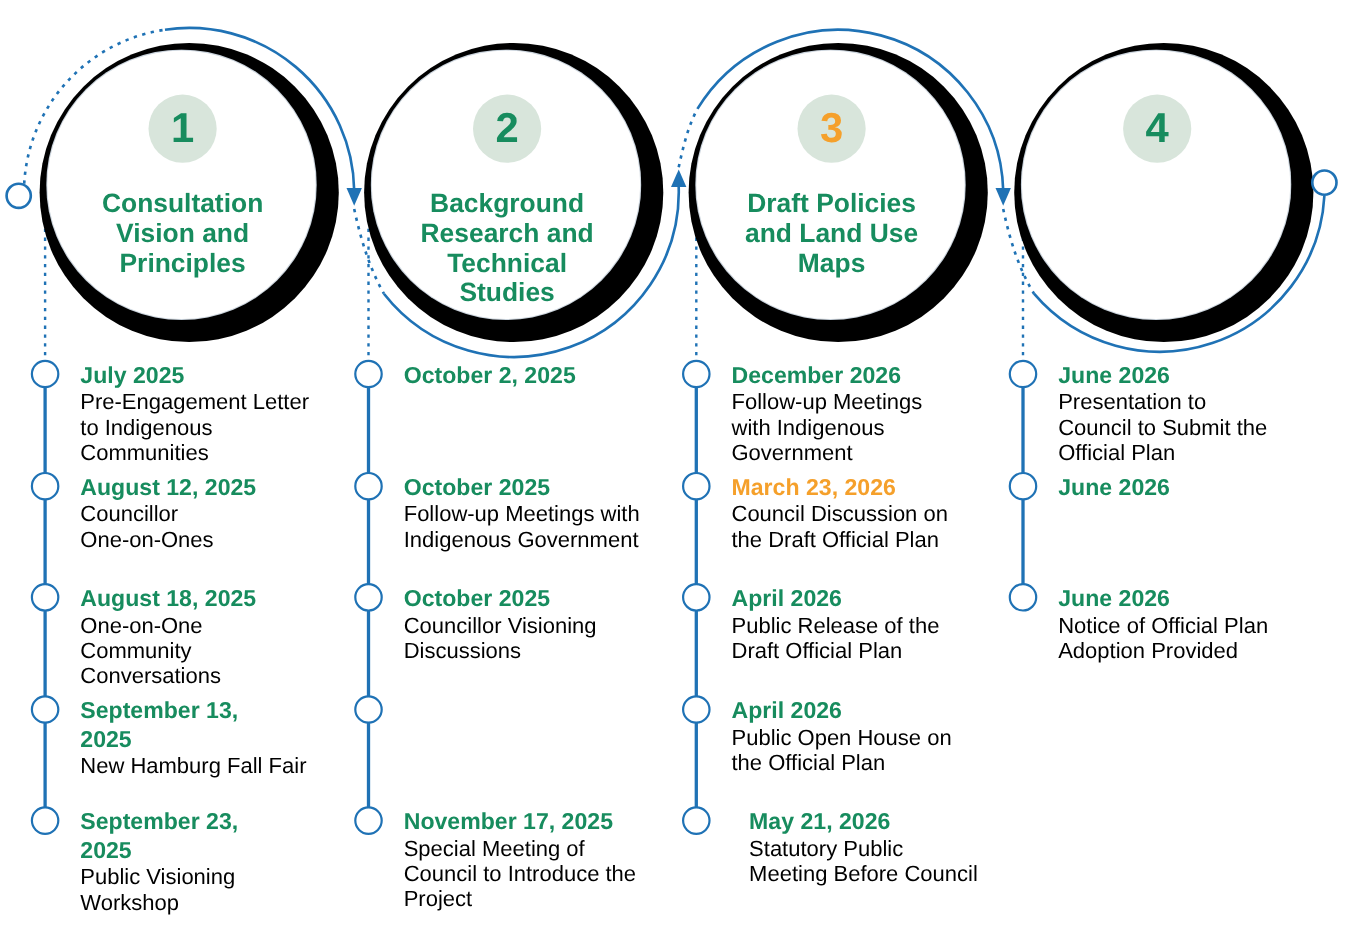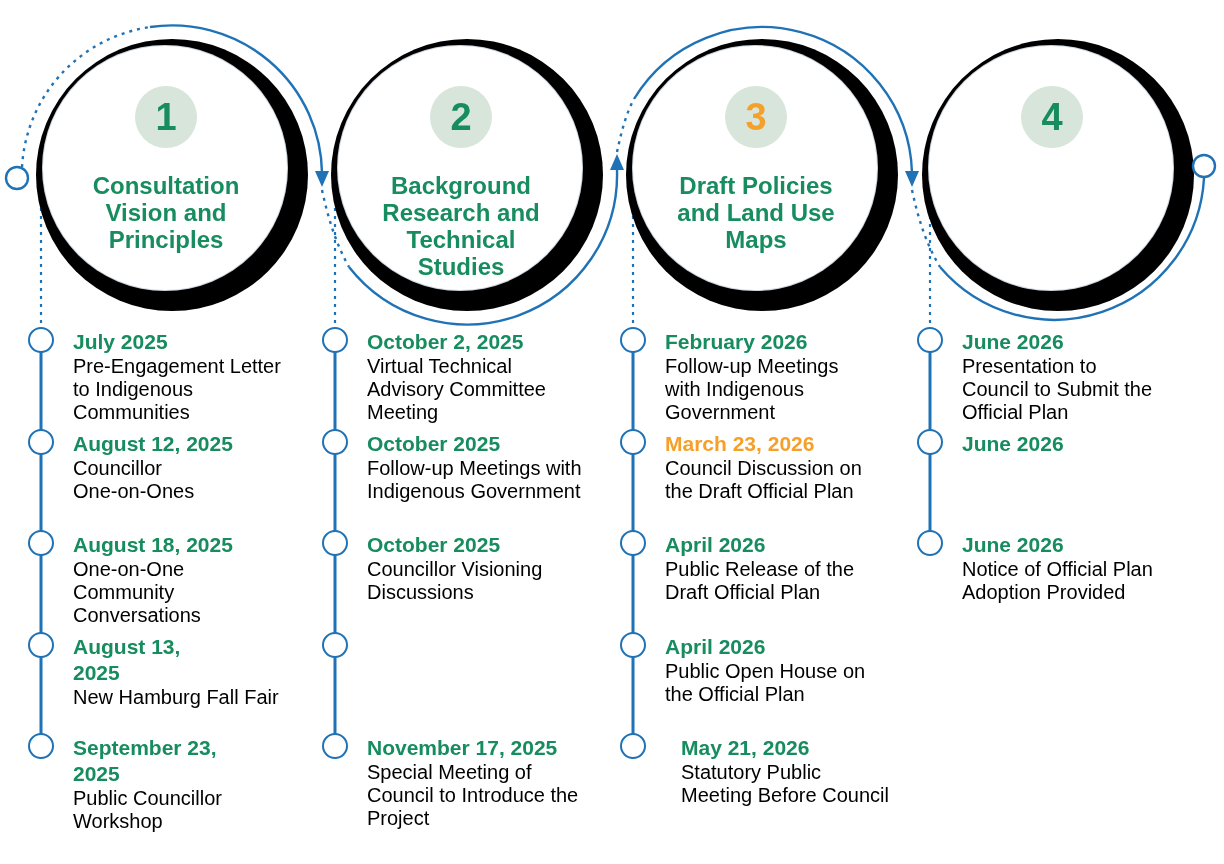--- a/index.html
+++ b/index.html
@@ -104,39 +104,36 @@
       </div>
       <span class="ms-node" style="top: 530.2px;"></span>
       <div class="ms-text" style="top: 532.2px;">
         <div class="ms-date green">August 18, 2025</div>
         <div class="ms-desc">One-on-One
 Community
 Conversations</div>
       </div>
       <span class="ms-node" style="top: 631.8px;"></span>
       <div class="ms-text" style="top: 633.8px;">
-        <div class="ms-date green">August 13,
+        <div class="ms-date green">September 13,
 2025</div>
         <div class="ms-desc">New Hamburg Fall Fair</div>
       </div>
       <span class="ms-node" style="top: 733.4px;"></span>
       <div class="ms-text" style="top: 735.4px;">
         <div class="ms-date green">September 23,
 2025</div>
-        <div class="ms-desc">Public Councillor
+        <div class="ms-desc">Public Visioning
 Workshop</div>
       </div>
     </div>
 <div class="tl-col" style="left:322px">
       <span class="ms-node" style="top: 327px;"></span>
       <div class="ms-text" style="top: 329px;">
         <div class="ms-date green">October 2, 2025</div>
-        <div class="ms-desc">Virtual Technical
-Advisory Committee
-Meeting</div>
       </div>
       <span class="ms-node" style="top: 428.6px;"></span>
       <div class="ms-text" style="top: 430.6px;">
         <div class="ms-date green">October 2025</div>
         <div class="ms-desc">Follow-up Meetings with
 Indigenous Government</div>
       </div>
       <span class="ms-node" style="top: 530.2px;"></span>
       <div class="ms-text" style="top: 532.2px;">
         <div class="ms-date green">October 2025</div>
@@ -148,21 +145,21 @@
       <div class="ms-text" style="top: 735.4px;">
         <div class="ms-date green">November 17, 2025</div>
         <div class="ms-desc">Special Meeting of
 Council to Introduce the
 Project</div>
       </div>
     </div>
 <div class="tl-col" style="left:620px">
       <span class="ms-node" style="top: 327px;"></span>
       <div class="ms-text" style="top: 329px;">
-        <div class="ms-date green">February 2026</div>
+        <div class="ms-date green">December 2026</div>
         <div class="ms-desc">Follow-up Meetings
 with Indigenous
 Government</div>
       </div>
       <span class="ms-node" style="top: 428.6px;"></span>
       <div class="ms-text" style="top: 430.6px;">
         <div class="ms-date orange">March 23, 2026</div>
         <div class="ms-desc">Council Discussion on
 the Draft Official Plan</div>
       </div>

